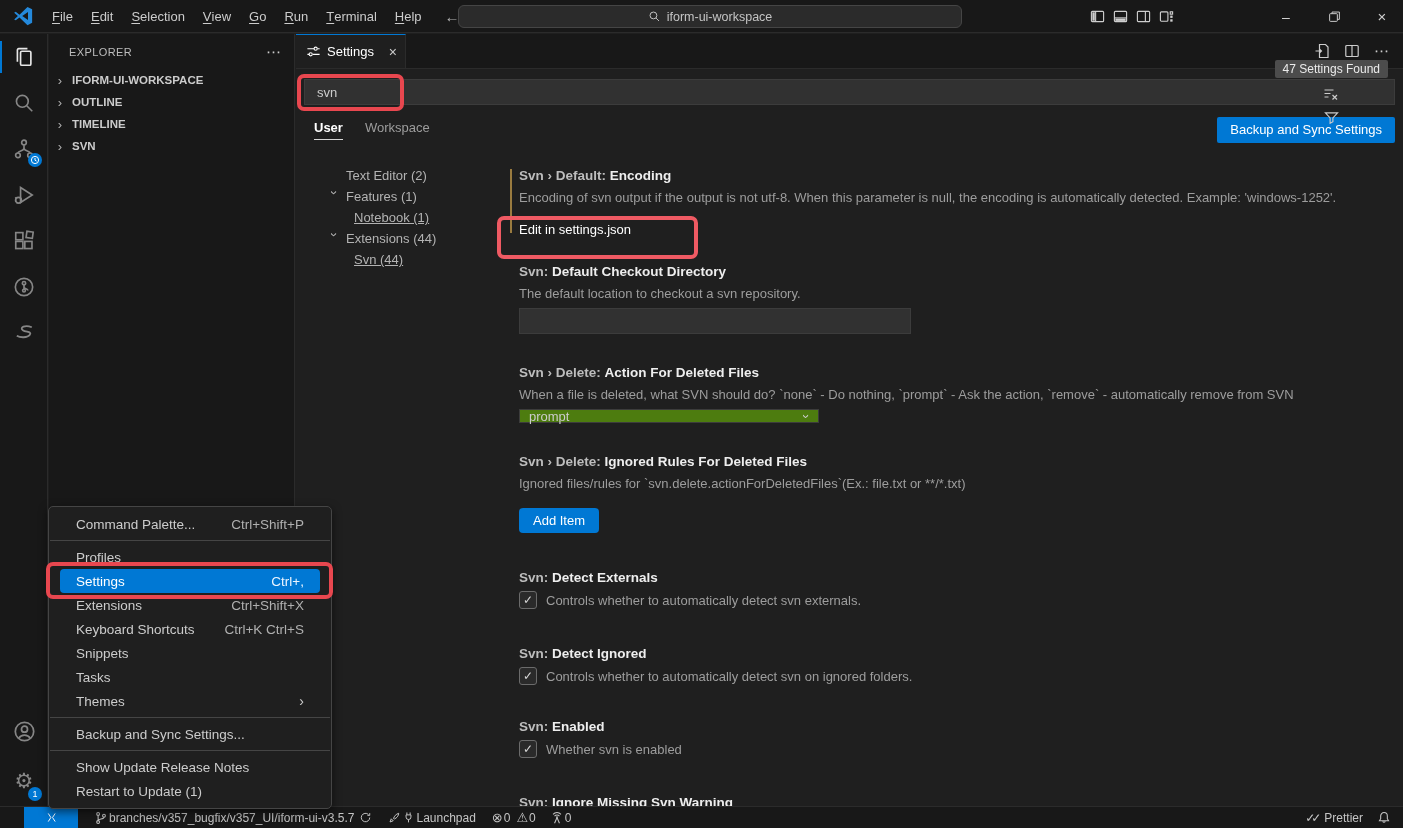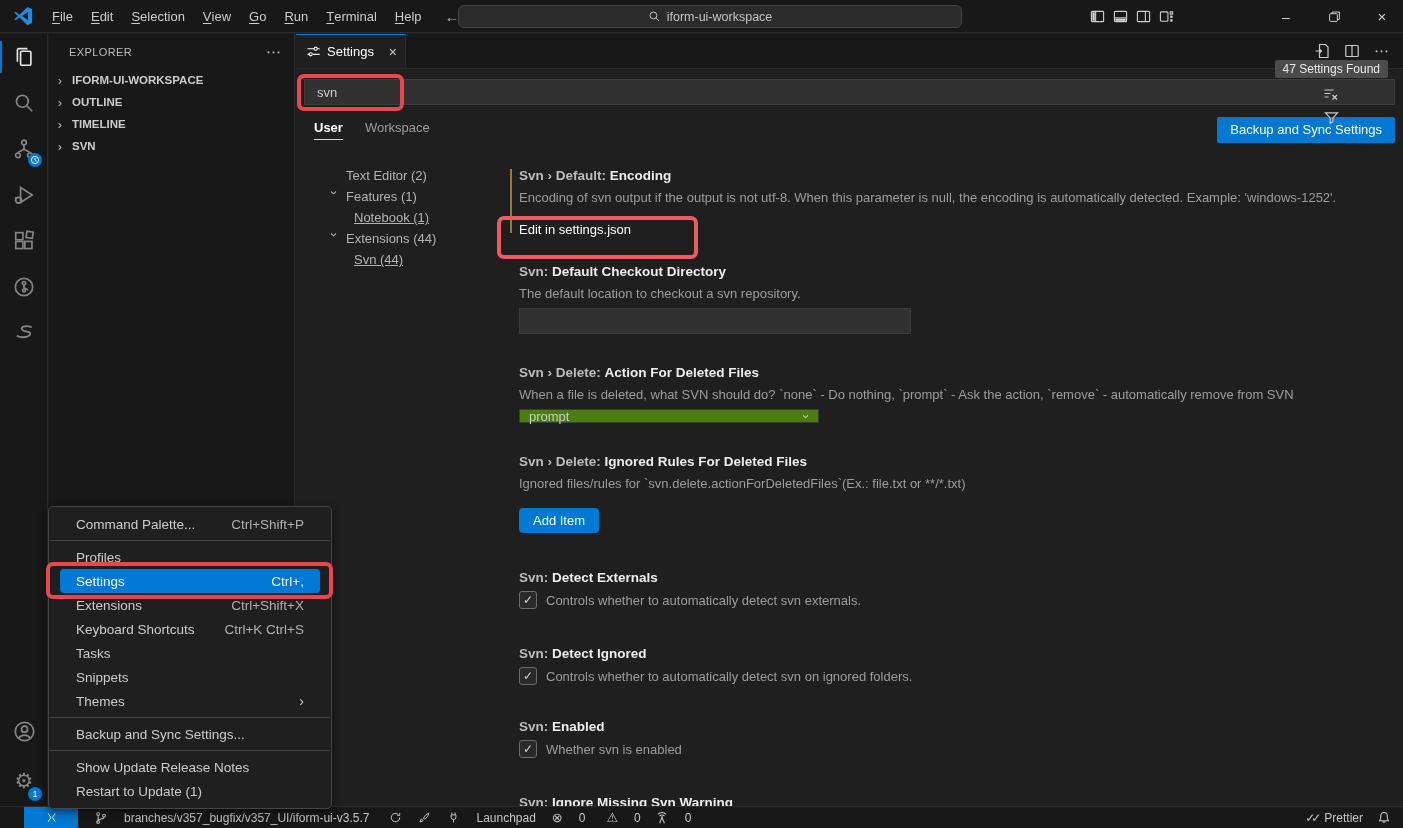--- a/index.html
+++ b/index.html
@@ -106,21 +106,21 @@
   .cm-shortcut { color:#b0b0b0; }
   .cm-item.hl .cm-shortcut { color:#eaf4ff; }
   .cm-sub { color:#cccccc; font-size:14px; }
   .cm-sep { height:1px; background:#454545; margin:4px 1px; }
 
   
   .statusbar { position:absolute; left:0; right:0; bottom:0; height:22px; background:#181818;
     border-top:1px solid #2b2b2b; display:flex; align-items:center; font-size:12px; color:#c5c5c5; z-index:6; }
   .sb-remote { margin-left:24px; width:54px; height:22px; background:#0078d4; color:#fff;
     display:flex; align-items:center; justify-content:center; }
-  .sb-group { display:flex; align-items:center; gap:16px; margin-left:16px; }
+  .sb-group { display:flex; align-items:center; gap:1px; margin-left:16px; }
   .sb-group.tight { margin-left:14px; }
   .sb-right { margin-left:auto; display:flex; align-items:center; gap:14px; margin-right:12px; }
   .sb-prettier { display:flex; align-items:center; gap:4px; }
   .dbl-check { letter-spacing:-4px; margin-right:3px; }
 
   
   .anno { position:absolute; border:4px solid #e8474f; border-radius:7px; z-index:100; pointer-events:none; }
   .anno-search { left:297px; top:74px; width:107px; height:37px; }
   .anno-link { left:497px; top:216px; width:201px; height:43px; border-color:#ef5a63; }
   .anno-menu { left:46px; top:562px; width:287px; height:37px; }
@@ -426,26 +426,26 @@
       </div>
     </div>
     <div class="cm-item">
       <div class="cm-inner">
         <span class="cm-label">Keyboard Shortcuts</span>
         <span class="cm-shortcut">Ctrl+K Ctrl+S</span>
       </div>
     </div>
     <div class="cm-item">
       <div class="cm-inner">
+        <span class="cm-label">Snippets</span>
+      </div>
+    </div>
+    <div class="cm-item">
+      <div class="cm-inner">
         <span class="cm-label">Tasks</span>
-      </div>
-    </div>
-    <div class="cm-item">
-      <div class="cm-inner">
-        <span class="cm-label">Snippets</span>
       </div>
     </div>
     <div class="cm-item">
       <div class="cm-inner">
         <span class="cm-label">Themes</span>
         <span class="cm-sub">›</span>
       </div>
     </div>
     <div class="cm-sep"></div>
     <div class="cm-item">

